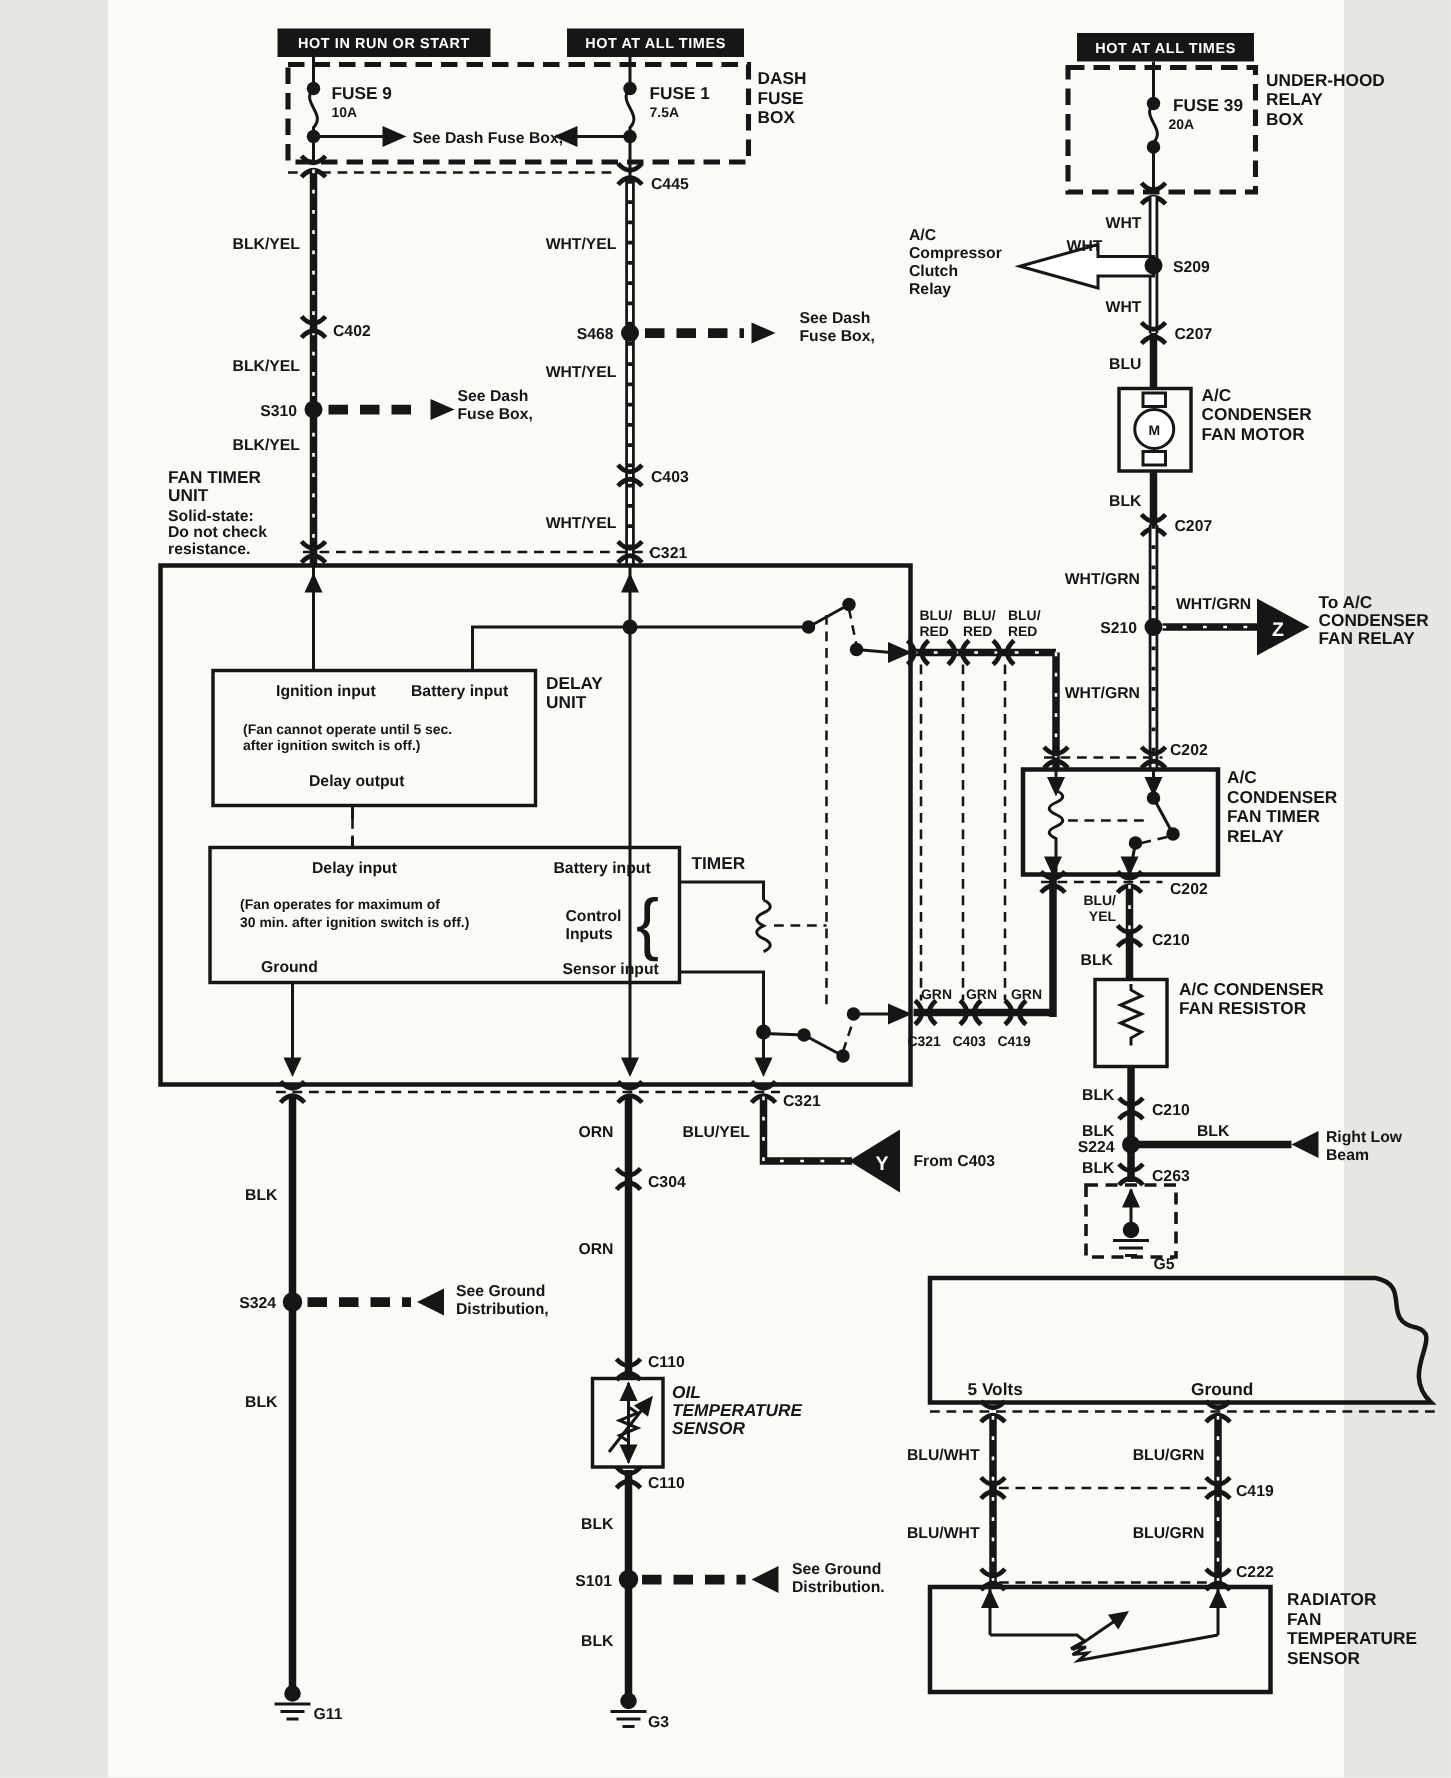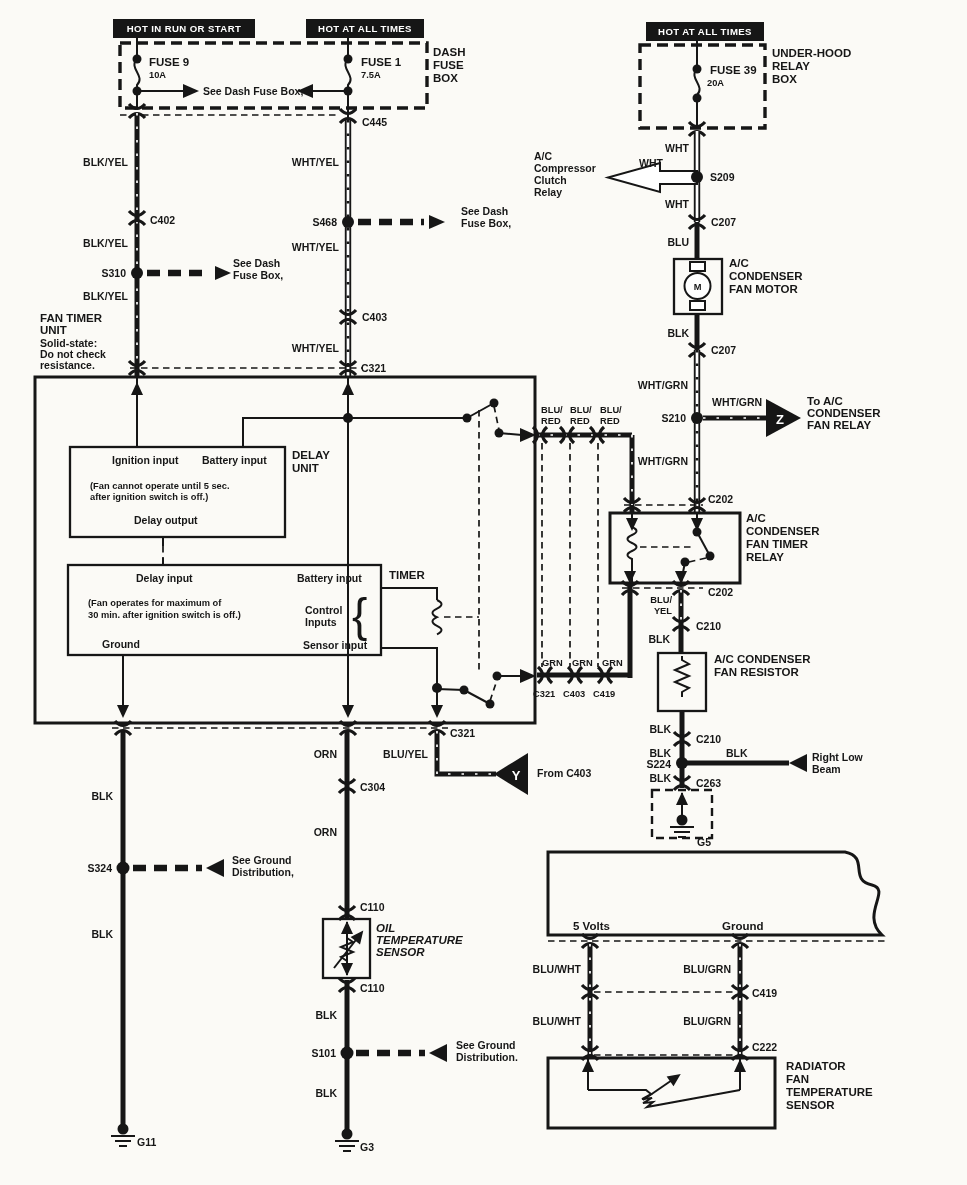--- a/index.html
+++ b/index.html
@@ -1,16 +1,16 @@
 <!DOCTYPE html>
 <html><head>
 <meta charset="utf-8">
 <style>
   html,body{margin:0;padding:0;background:#e8e6e0;}
-  #stage{width:967px;height:1185px;background:#fbfaf6;position:relative;margin:0 auto;}
+  #stage{width:824px;height:1185px;background:#fbfaf6;position:relative;margin:0 auto;}
   svg{display:block}
   text{fill:#161616;font-family:"Liberation Sans",sans-serif;font-weight:bold}
   .t10{font-size:10.5px}.t11{font-size:11.5px}.t9{font-size:9.3px}
   .it{font-style:italic}
   .mid{text-anchor:middle}.end{text-anchor:end}
   .hdr{fill:#ffffff;font-size:9.6px;letter-spacing:.4px;text-anchor:middle}
   .wt{stroke:#161616;stroke-width:5;fill:none}
   .wt6{stroke:#161616;stroke-width:6.4;fill:none}
   .ws{stroke:#ffffff;stroke-width:1.7;fill:none;stroke-dasharray:2.5 11}
   .wh{stroke:#ffffff;stroke-width:2.7;fill:none}

